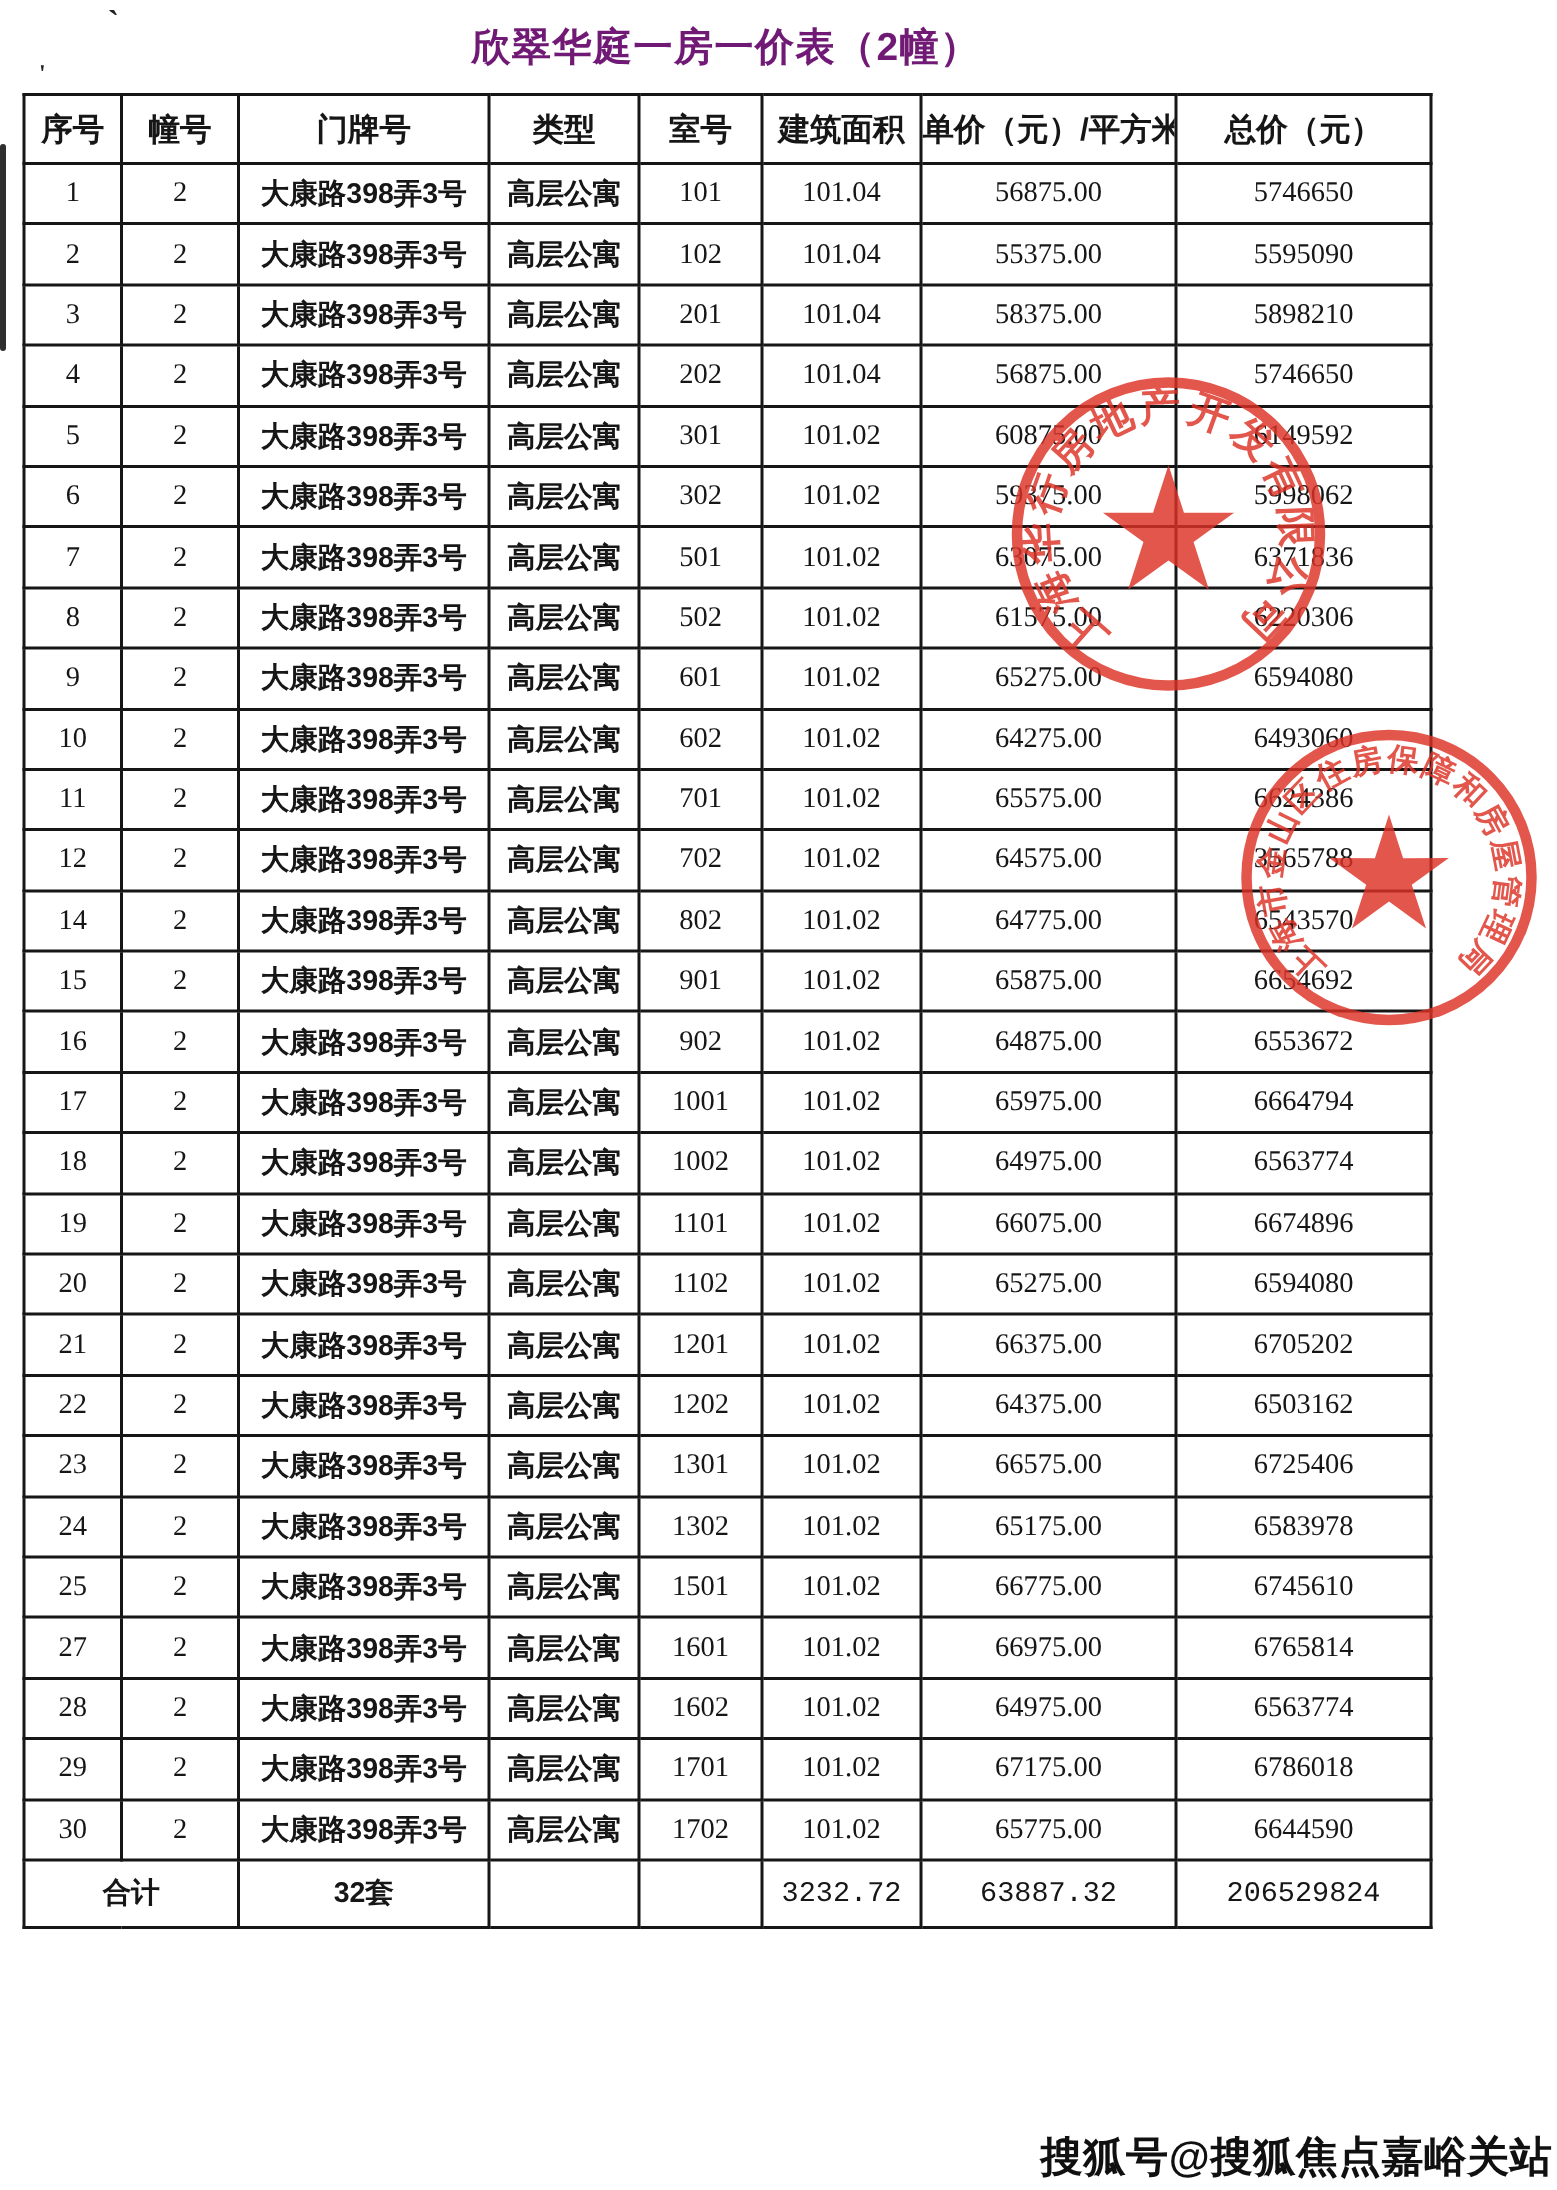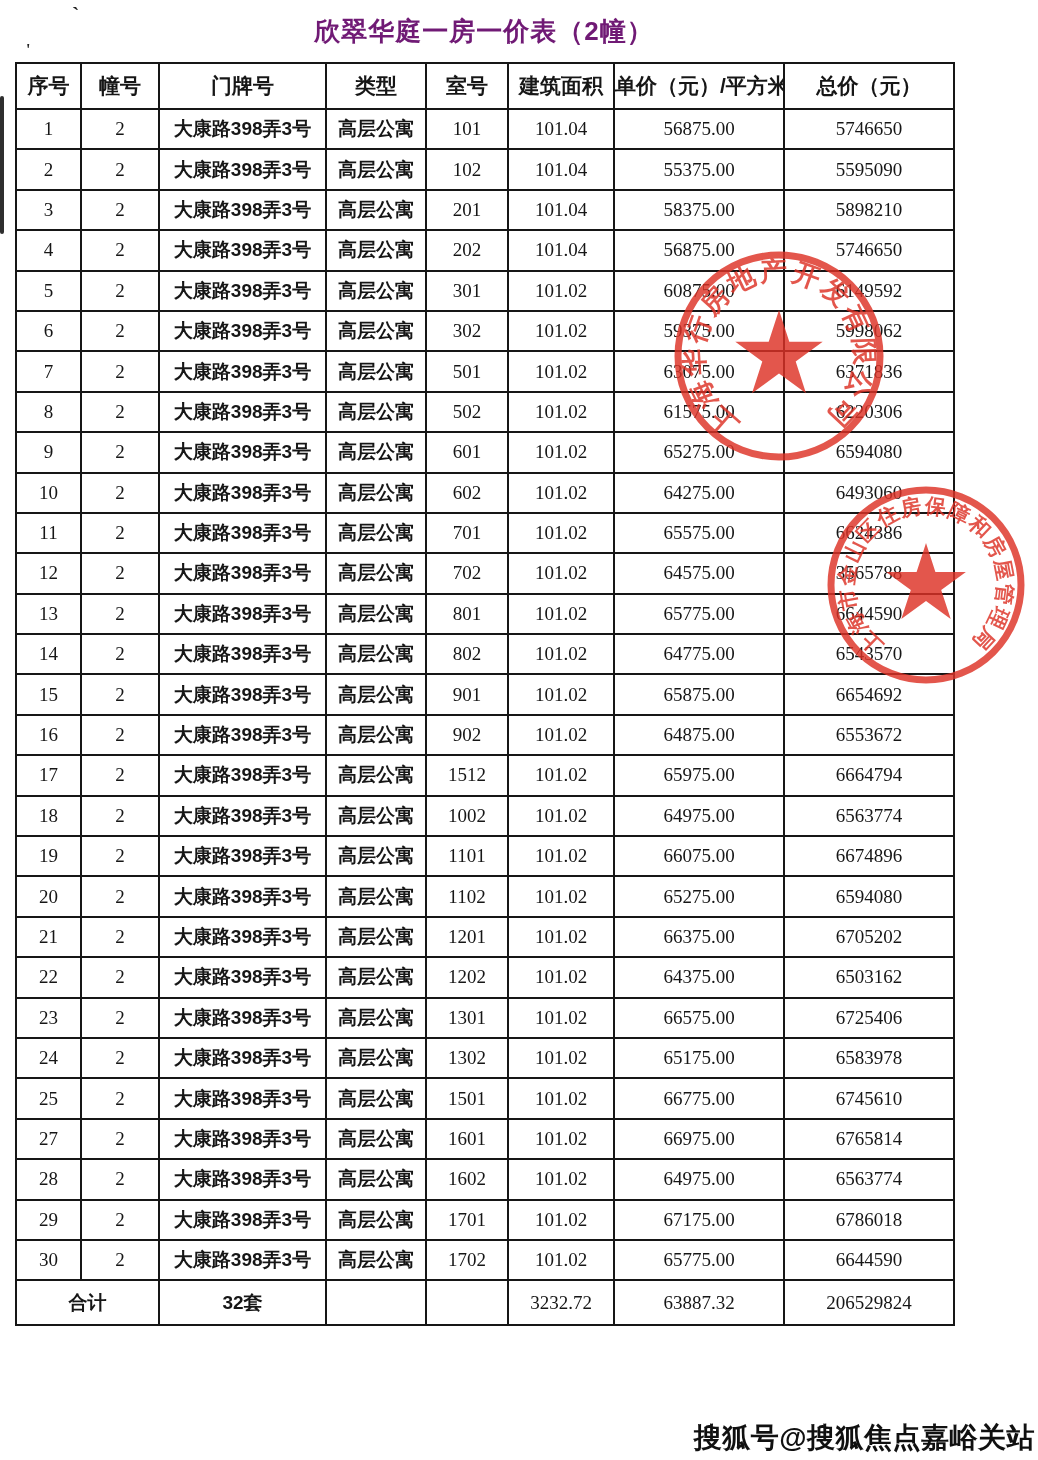--- a/index.html
+++ b/index.html
@@ -48,21 +48,21 @@
     font-size: 19px;
     font-weight: 400;
   }
   .price-table td.cn, .price-table tfoot td {
     font-family: "Liberation Sans", "DejaVu Sans", sans-serif;
     font-weight: 700;
     font-size: 19px;
   }
   .price-table tfoot td { height: 43px; }
   .price-table tfoot td.num {
-    font-family: Liberation Serif, serif;
+    font-family: Liberation Mono, monospace;
     font-weight: 400;
   }
   .stamp {
     position: absolute;
     opacity: 0.82;
     pointer-events: none;
   }
   .stamp1 { left: 664px; top: 241px; }
   .stamp2 { left: 816px; top: 475px; }
   .seal-ring { fill: none; stroke: #dd3226; stroke-width: 7; }
@@ -250,30 +250,20 @@
         <td>12</td>
         <td>2</td>
         <td class="cn">大康路398弄3号</td>
         <td class="cn">高层公寓</td>
         <td>702</td>
         <td>101.02</td>
         <td>64575.00</td>
         <td>3565788</td>
       </tr>
       <tr>
-        <td>13</td>
-        <td>2</td>
-        <td class="cn">大康路398弄3号</td>
-        <td class="cn">高层公寓</td>
-        <td>801</td>
-        <td>101.02</td>
-        <td>65775.00</td>
-        <td>6644590</td>
-      </tr>
-      <tr>
         <td>14</td>
         <td>2</td>
         <td class="cn">大康路398弄3号</td>
         <td class="cn">高层公寓</td>
         <td>802</td>
         <td>101.02</td>
         <td>64775.00</td>
         <td>6543570</td>
       </tr>
       <tr>
@@ -294,21 +284,21 @@
         <td>902</td>
         <td>101.02</td>
         <td>64875.00</td>
         <td>6553672</td>
       </tr>
       <tr>
         <td>17</td>
         <td>2</td>
         <td class="cn">大康路398弄3号</td>
         <td class="cn">高层公寓</td>
-        <td>1512</td>
+        <td>1001</td>
         <td>101.02</td>
         <td>65975.00</td>
         <td>6664794</td>
       </tr>
       <tr>
         <td>18</td>
         <td>2</td>
         <td class="cn">大康路398弄3号</td>
         <td class="cn">高层公寓</td>
         <td>1002</td>

